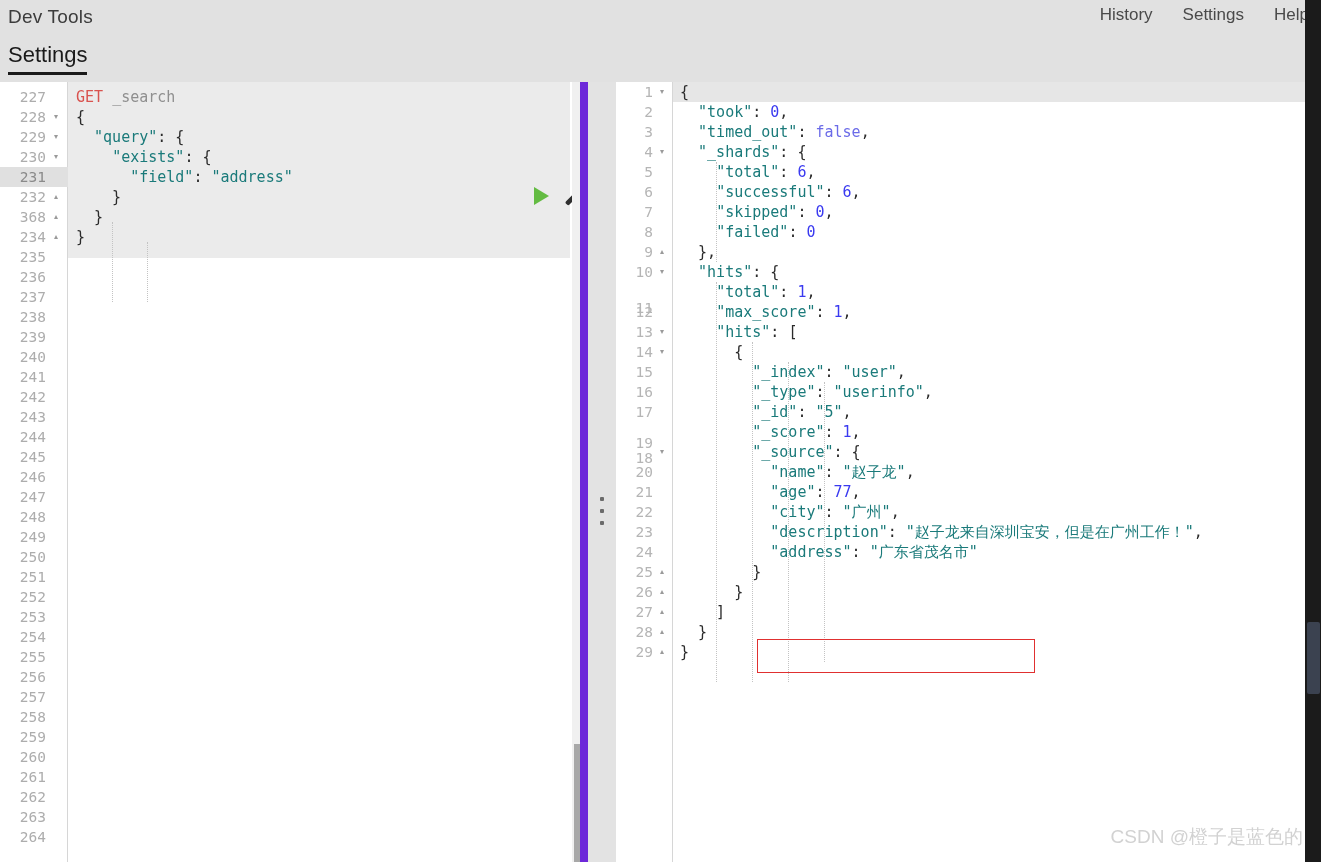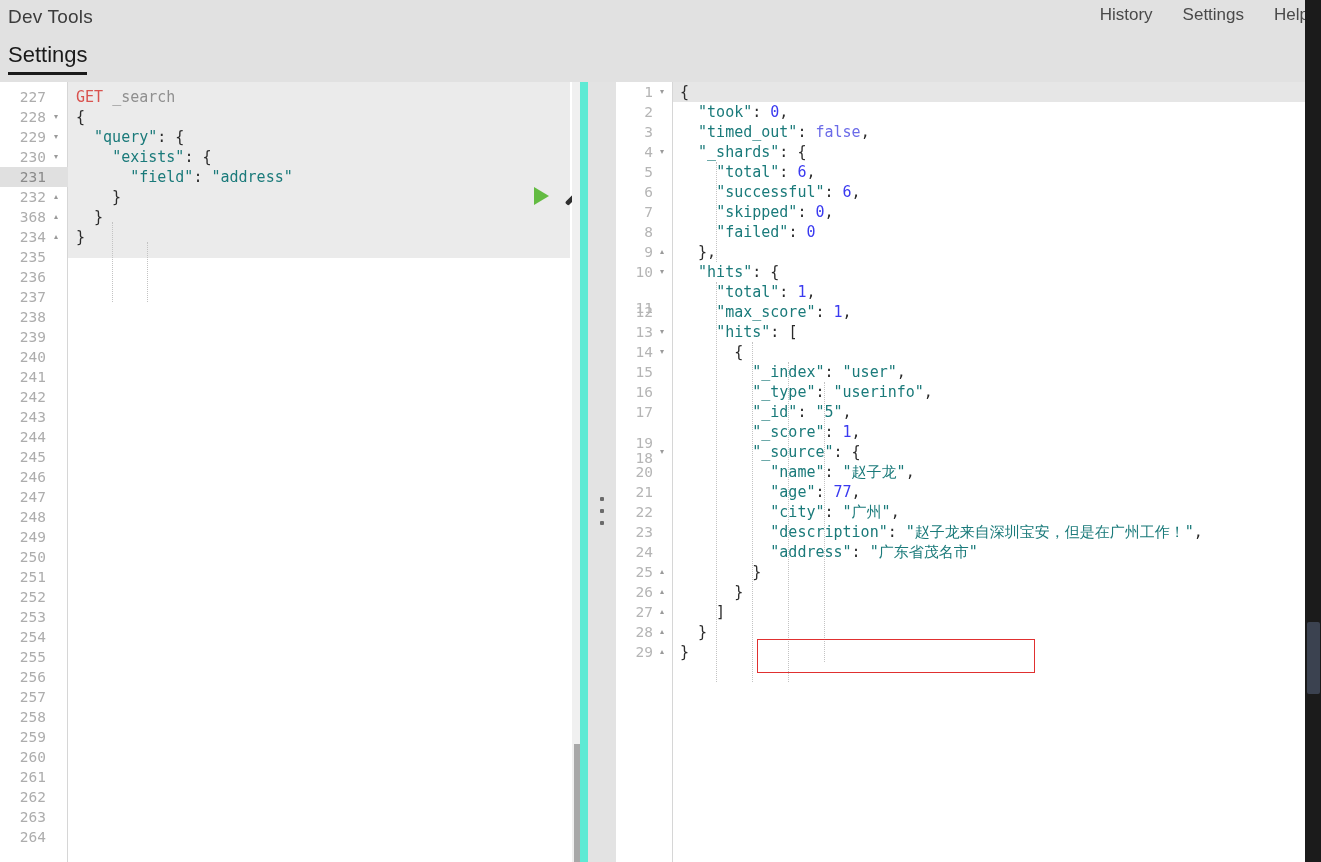--- a/index.html
+++ b/index.html
@@ -54,21 +54,21 @@
   .tab.active::after {
     content: "";
     position: absolute; left: 0; right: 1px; bottom: 0;
     height: 3px; background: #1a1a1a;
   }
 
   
   .workspace {
     position: absolute; left: 0; top: 82px;
     width: 1321px; height: 780px;
-    background: #5eead4;
+    background: #6d28d9;
   }
 
   
   .pane-left {
     position: absolute; left: 0; top: 0;
     width: 580px; height: 780px;
     background: #fff;
     overflow: hidden;
   }
   .editor-surface {
@@ -414,13 +414,14 @@
     </div>
 
     <div class="redbox"></div>
   </div>
 
   <div class="browser-sb"></div>
   <div class="browser-sb-thumb">
     
   </div>
 
+  <div class="watermark">CSDN @橙子是蓝色的</div>
 </div>
 
 </body></html>

